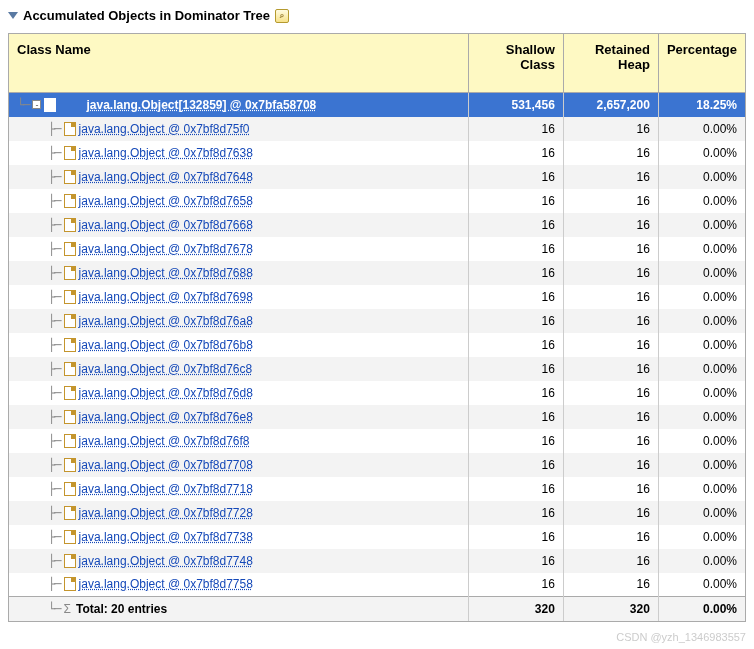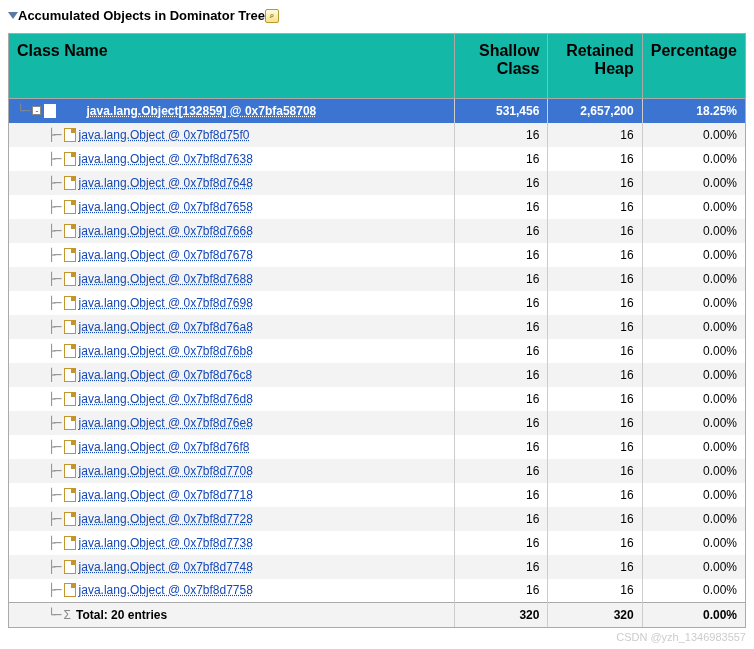--- a/index.html
+++ b/index.html
@@ -8,20 +8,21 @@
     padding: 8px;
     font-family: Arial, Helvetica, sans-serif;
     font-size: 12px;
     background: #fff;
     color: #000;
     width: 754px;
   }
   .section-header {
     display: flex;
     align-items: center;
+    gap: 5px;
     font-weight: bold;
     font-size: 13px;
     margin-bottom: 10px;
   }
   .tri-toggle {
     width: 0; height: 0;
     border-left: 5px solid transparent;
     border-right: 5px solid transparent;
     border-top: 7px solid #5a7aa3;
     cursor: pointer;
@@ -39,26 +40,26 @@
     border: 1px solid #aaa;
     overflow: hidden;
   }
   table {
     border-collapse: collapse;
     width: 100%;
   }
   th {
     text-align: left;
     font-weight: bold;
-    font-size: 16px;
+    font-size: 13px;
     padding: 8px 8px 20px 8px;
     border-bottom: 1px solid #aaa;
     border-right: 1px solid #aaa;
     vertical-align: top;
-    background: #14b8a6;
+    background: #fef9c3;
   }
   th:last-child { border-right: none; }
   th.num { text-align: right; }
   td {
     padding: 4px 8px;
     border-right: 1px solid #ccc;
     white-space: nowrap;
     height: 24px;
   }
   td:last-child { border-right: none; }

